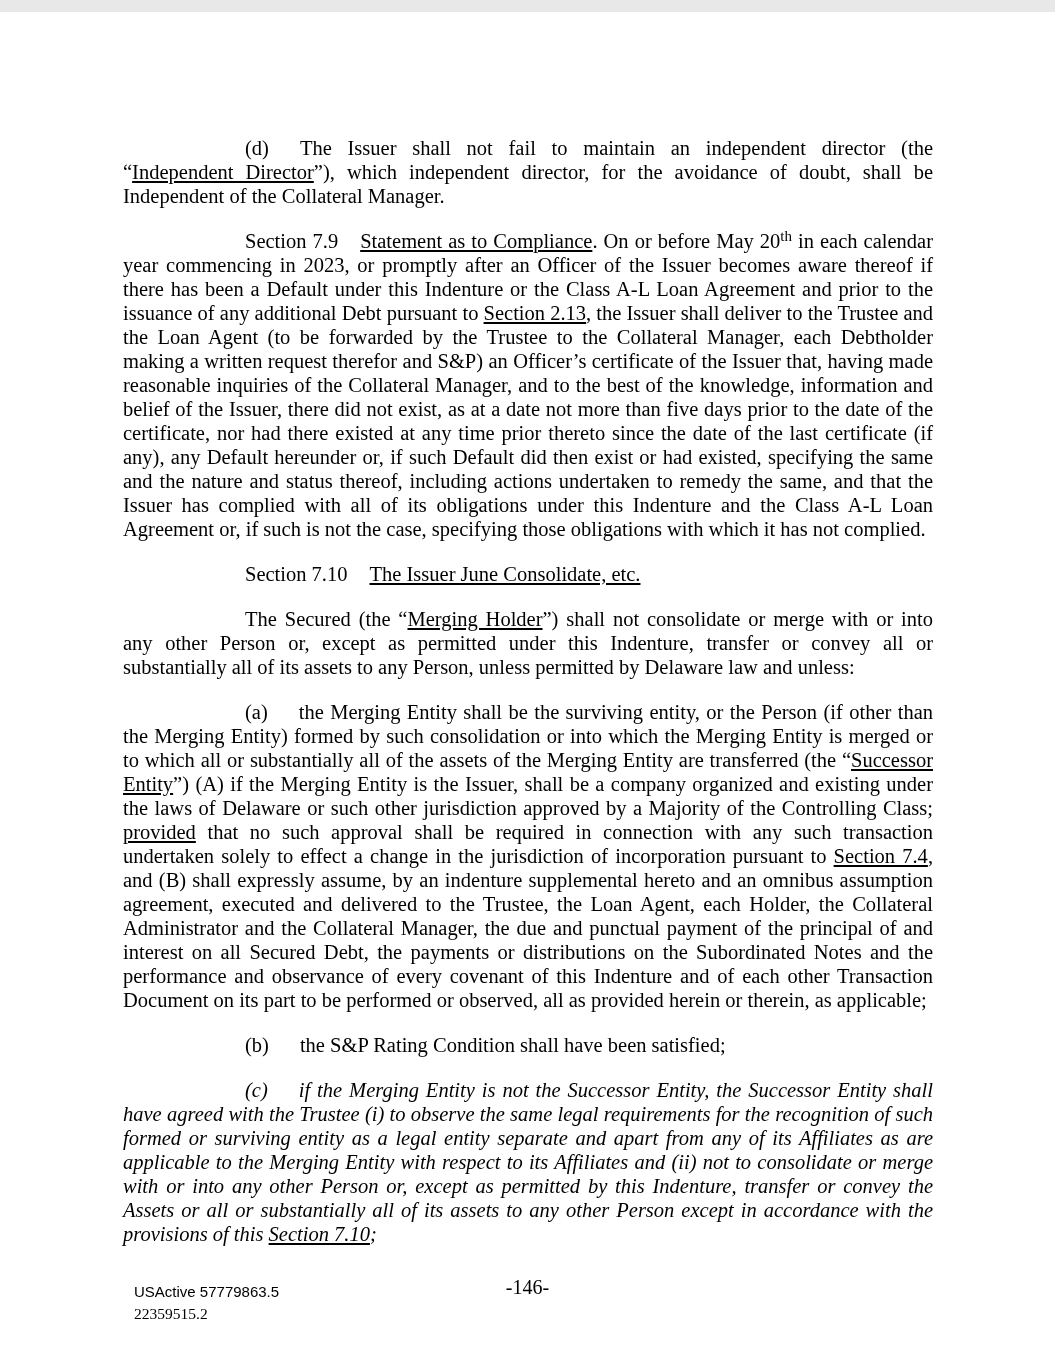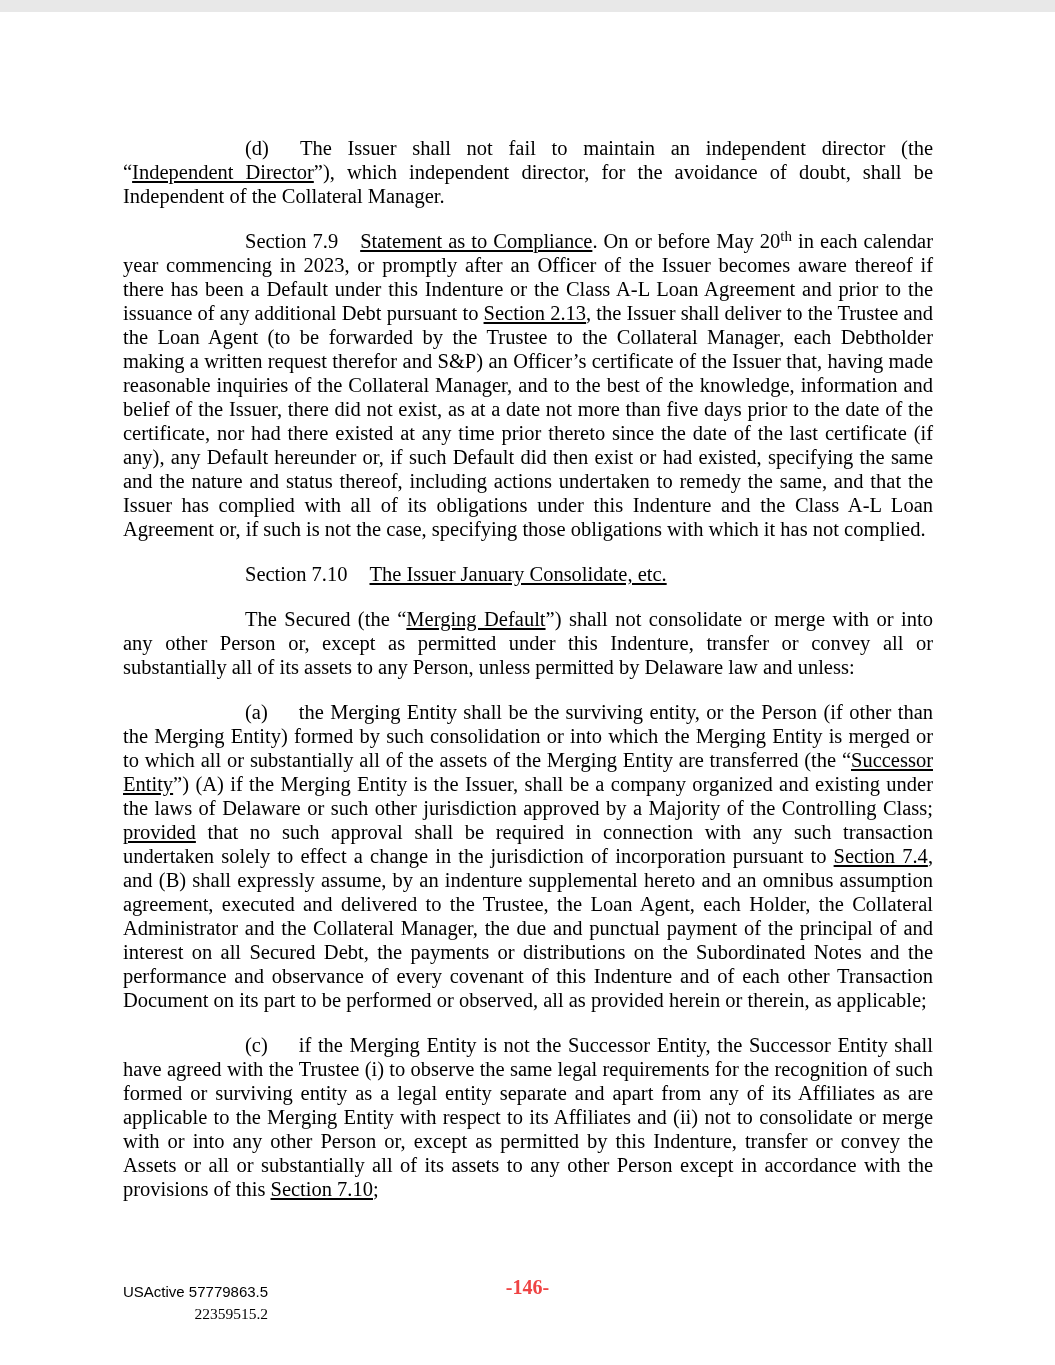--- a/index.html
+++ b/index.html
@@ -24,21 +24,21 @@
     font-family: "Liberation Serif", "DejaVu Serif", serif;
     font-size: 20.5px;
     line-height: 24px;
     text-align: justify;
     color: #000000;
   }
   .para {
     margin: 0 0 21px 0;
     text-indent: 122px;
   }
-  .para:last-child { margin-bottom: 0; }
+  .para:last-child { margin-bottom: 0; font-style: italic; }
   .tab {
     display: inline-block;
     width: 31px;
   }
   .tab2 .tab {
     width: 22px;
   }
   .u {
     text-decoration: underline;
     text-underline-offset: 2px;
@@ -51,28 +51,26 @@
     vertical-align: baseline;
   }
   .page-number {
     position: absolute;
     top: 1264px;
     left: 0;
     width: 1055px;
     text-align: center;
     font-family: "Liberation Serif", "DejaVu Serif", serif;
     font-size: 20px;
-    color: #ef4444;
-    font-weight: bold;
+    color: #000000;
   }
   .footer-left {
     position: absolute;
-    left: 123px;
+    left: 134px;
     top: 1269px;
-    text-align: right;
   }
   .footer-line1 {
     font-family: "Liberation Sans", "DejaVu Sans", sans-serif;
     font-size: 15px;
     line-height: 22px;
     color: #000000;
   }
   .footer-line2 {
     font-family: "Liberation Serif", "DejaVu Serif", serif;
     font-size: 15.5px;
@@ -81,23 +79,24 @@
   }
 </style>
 </head>
 <body>
 
 <div class="page">
 
   <div class="content" id="doc-body">
       <p class="para body"><span>(d)</span><span class="tab"></span><span>The Issuer shall not fail to maintain an independent director (the “</span><span class="u">Independent Director</span><span>”), which independent director, for the avoidance of doubt, shall be Independent of the Collateral Manager.</span></p>
       <p class="para tab2"><span>Section 7.9</span><span class="tab"></span><span class="u">Statement as to Compliance</span><span>.  On or before May 20</span><sup>th</sup><span> in each calendar year commencing in 2023, or promptly after an Officer of the Issuer becomes aware thereof if there has been a Default under this Indenture or the Class A-L Loan Agreement and prior to the issuance of any additional Debt pursuant to </span><span class="u">Section 2.13</span><span>, the Issuer shall deliver to the Trustee and the Loan Agent (to be forwarded by the Trustee to the Collateral Manager, each Debtholder making a written request therefor and S&amp;P) an Officer’s certificate of the Issuer that, having made reasonable inquiries of the Collateral Manager, and to the best of the knowledge, information and belief of the Issuer, there did not exist, as at a date not more than five days prior to the date of the certificate, nor had there existed at any time prior thereto since the date of the last certificate (if any), any Default hereunder or, if such Default did then exist or had existed, specifying the same and the nature and status thereof, including actions undertaken to remedy the same, and that the Issuer has complied with all of its obligations under this Indenture and the Class A-L Loan Agreement or, if such is not the case, specifying those obligations with which it has not complied.</span></p>
-      <p class="para tab2"><span>Section 7.10</span><span class="tab"></span><span class="u">The Issuer January Consolidate, etc.</span></p>
-      <p class="para body"><span>The Secured (the “</span><span class="u">Merging Default</span><span>”) shall not consolidate or merge with or into any other Person or, except as permitted under this Indenture, transfer or convey all or substantially all of its assets to any Person, unless permitted by Delaware law and unless:</span></p>
+      <p class="para tab2"><span>Section 7.10</span><span class="tab"></span><span class="u">The Issuer June Consolidate, etc.</span></p>
+      <p class="para body"><span>The Secured (the “</span><span class="u">Merging Holder</span><span>”) shall not consolidate or merge with or into any other Person or, except as permitted under this Indenture, transfer or convey all or substantially all of its assets to any Person, unless permitted by Delaware law and unless:</span></p>
       <p class="para body"><span>(a)</span><span class="tab"></span><span>the Merging Entity shall be the surviving entity, or the Person (if other than the Merging Entity) formed by such consolidation or into which the Merging Entity is merged or to which all or substantially all of the assets of the Merging Entity are transferred (the “</span><span class="u">Successor Entity</span><span>”) (A) if the Merging Entity is the Issuer, shall be a company organized and existing under the laws of Delaware or such other jurisdiction approved by a Majority of the Controlling Class; </span><span class="u">provided</span><span> that no such approval shall be required in connection with any such transaction undertaken solely to effect a change in the jurisdiction of incorporation pursuant to </span><span class="u">Section 7.4</span><span>, and (B) shall expressly assume, by an indenture supplemental hereto and an omnibus assumption agreement, executed and delivered to the Trustee, the Loan Agent, each Holder, the Collateral Administrator and the Collateral Manager, the due and punctual payment of the principal of and interest on all Secured Debt, the payments or distributions on the Subordinated Notes and the performance and observance of every covenant of this Indenture and of each other Transaction Document on its part to be performed or observed, all as provided herein or therein, as applicable;</span></p>
+      <p class="para body"><span>(b)</span><span class="tab"></span><span>the S&amp;P Rating Condition shall have been satisfied;</span></p>
       <p class="para body"><span>(c)</span><span class="tab"></span><span>if the Merging Entity is not the Successor Entity, the Successor Entity shall have agreed with the Trustee (i) to observe the same legal requirements for the recognition of such formed or surviving entity as a legal entity separate and apart from any of its Affiliates as are applicable to the Merging Entity with respect to its Affiliates and (ii) not to consolidate or merge with or into any other Person or, except as permitted by this Indenture, transfer or convey the Assets or all or substantially all of its assets to any other Person except in accordance with the provisions of this </span><span class="u">Section 7.10</span><span>;</span></p>
     </div>
 
   <div class="page-number">-146-</div>
 
   <div class="footer-left">
     <div class="footer-line1">USActive 57779863.5</div>
     <div class="footer-line2">22359515.2</div>
   </div>
 

